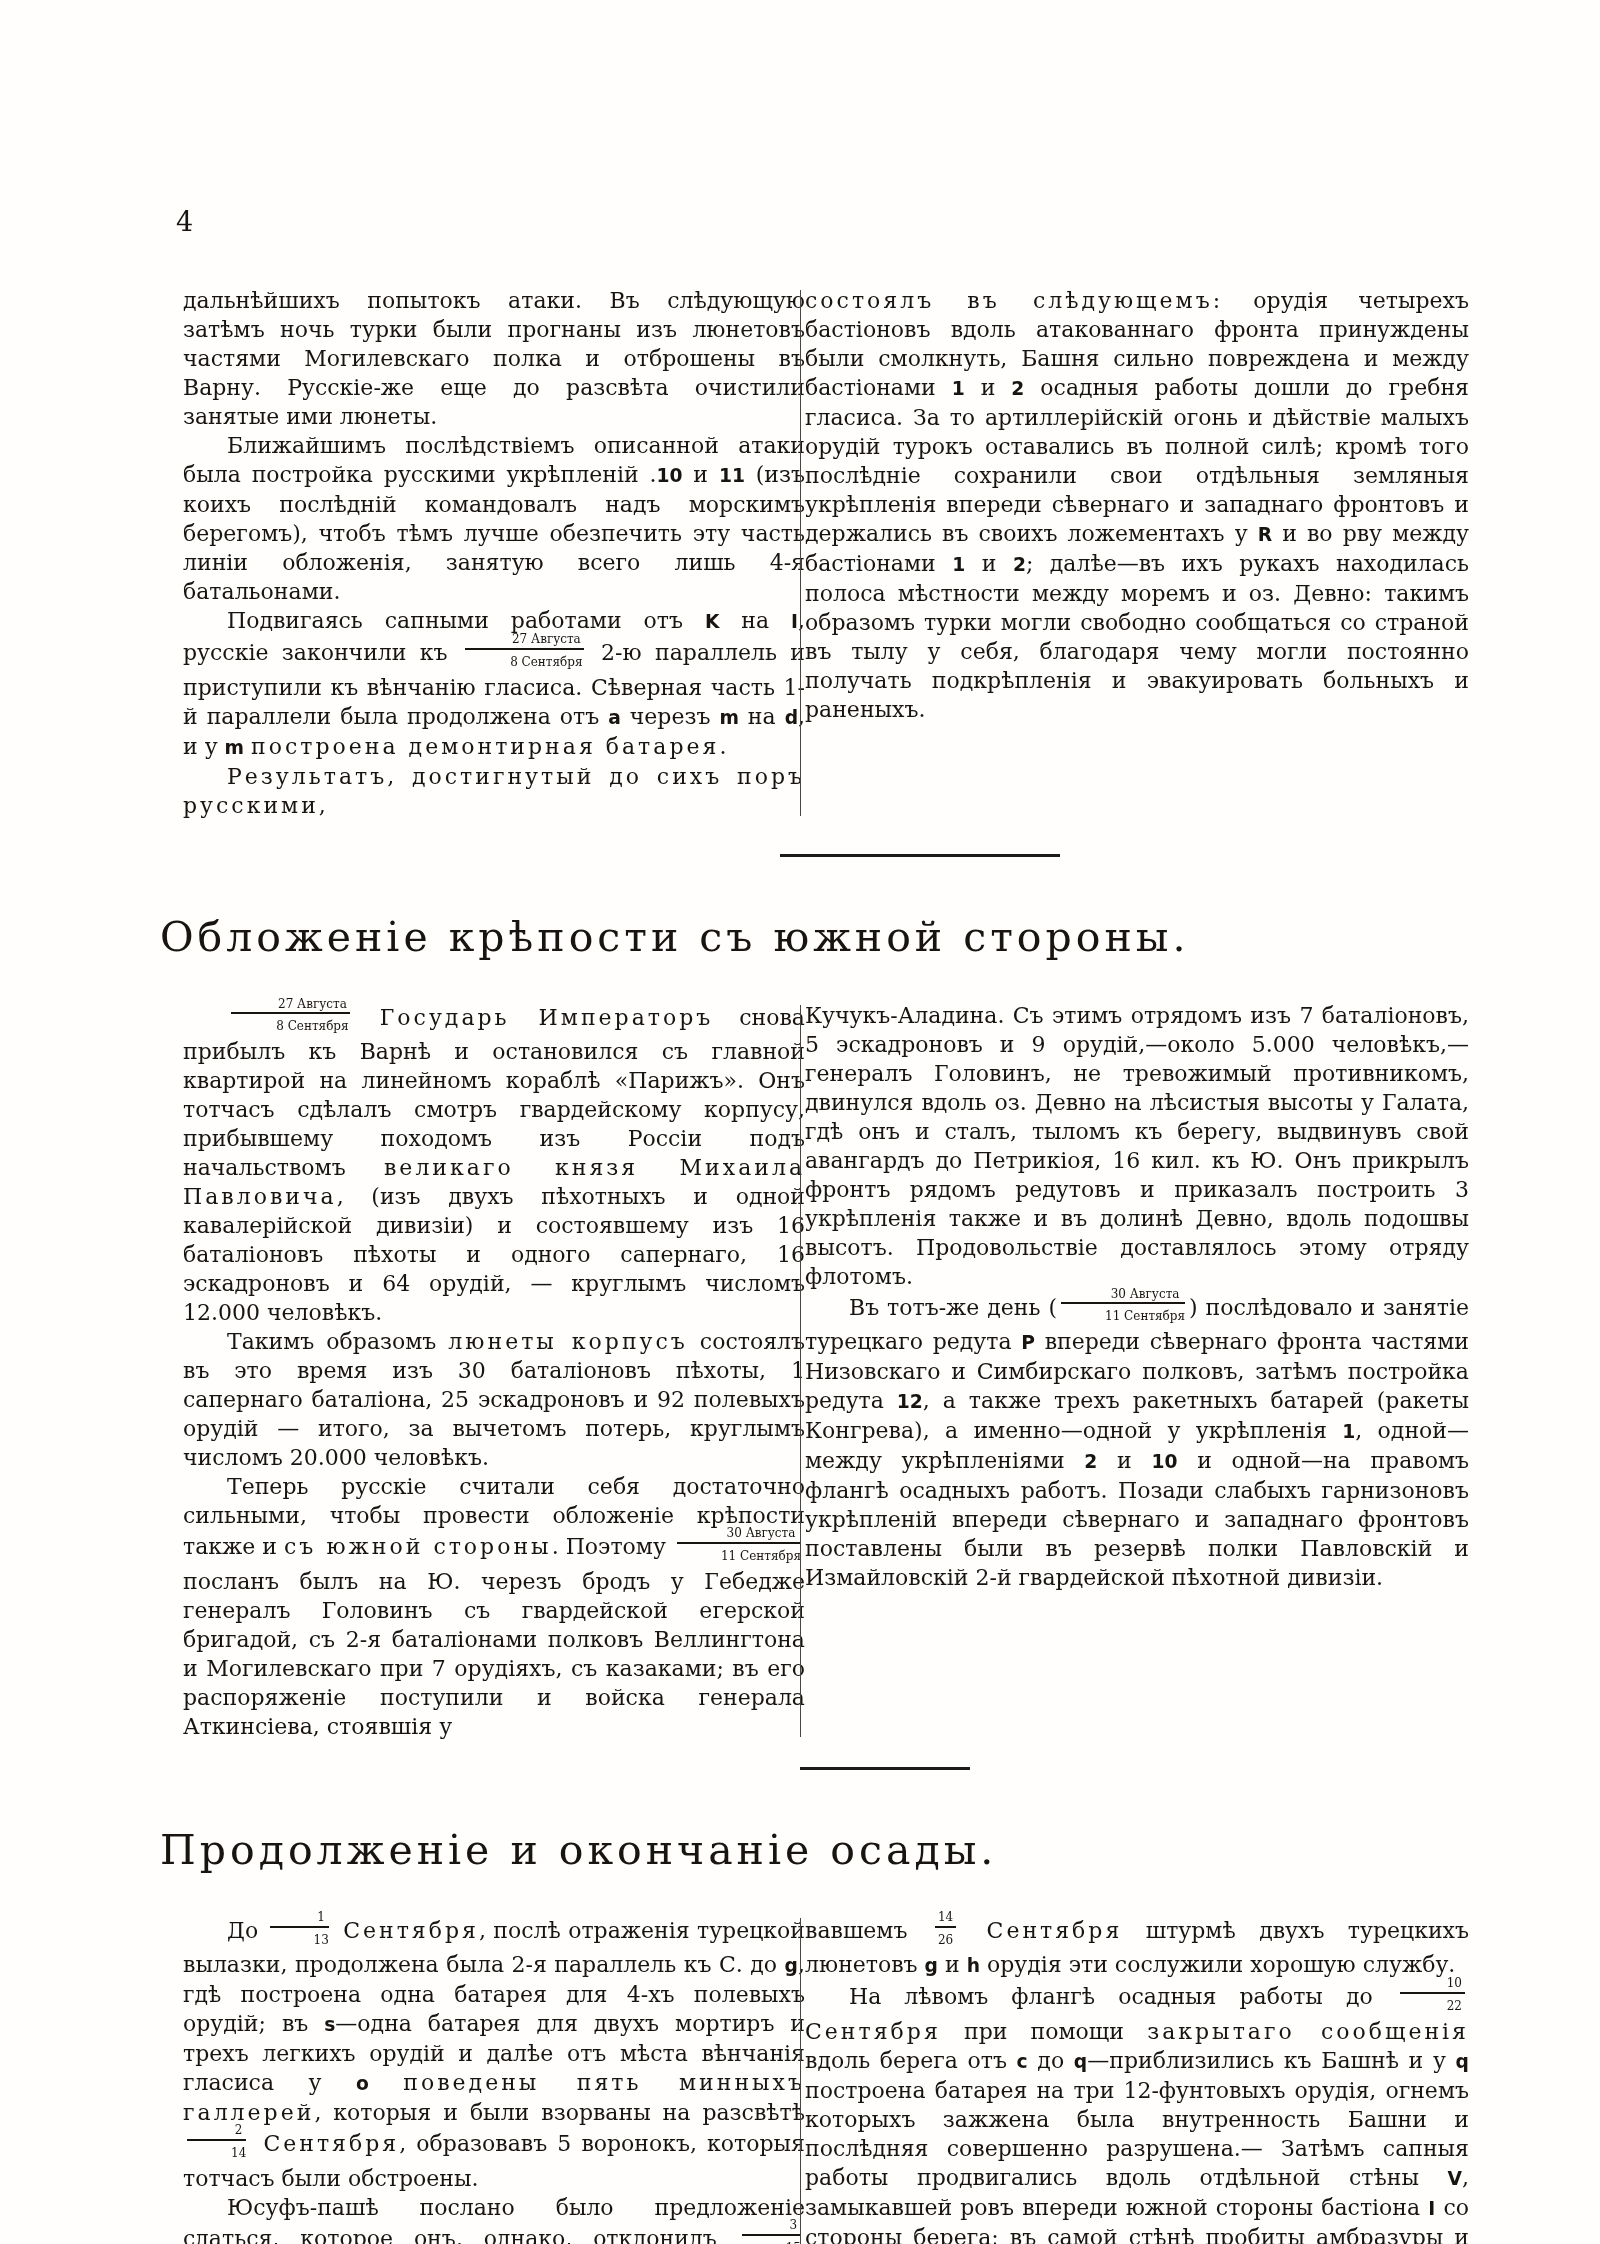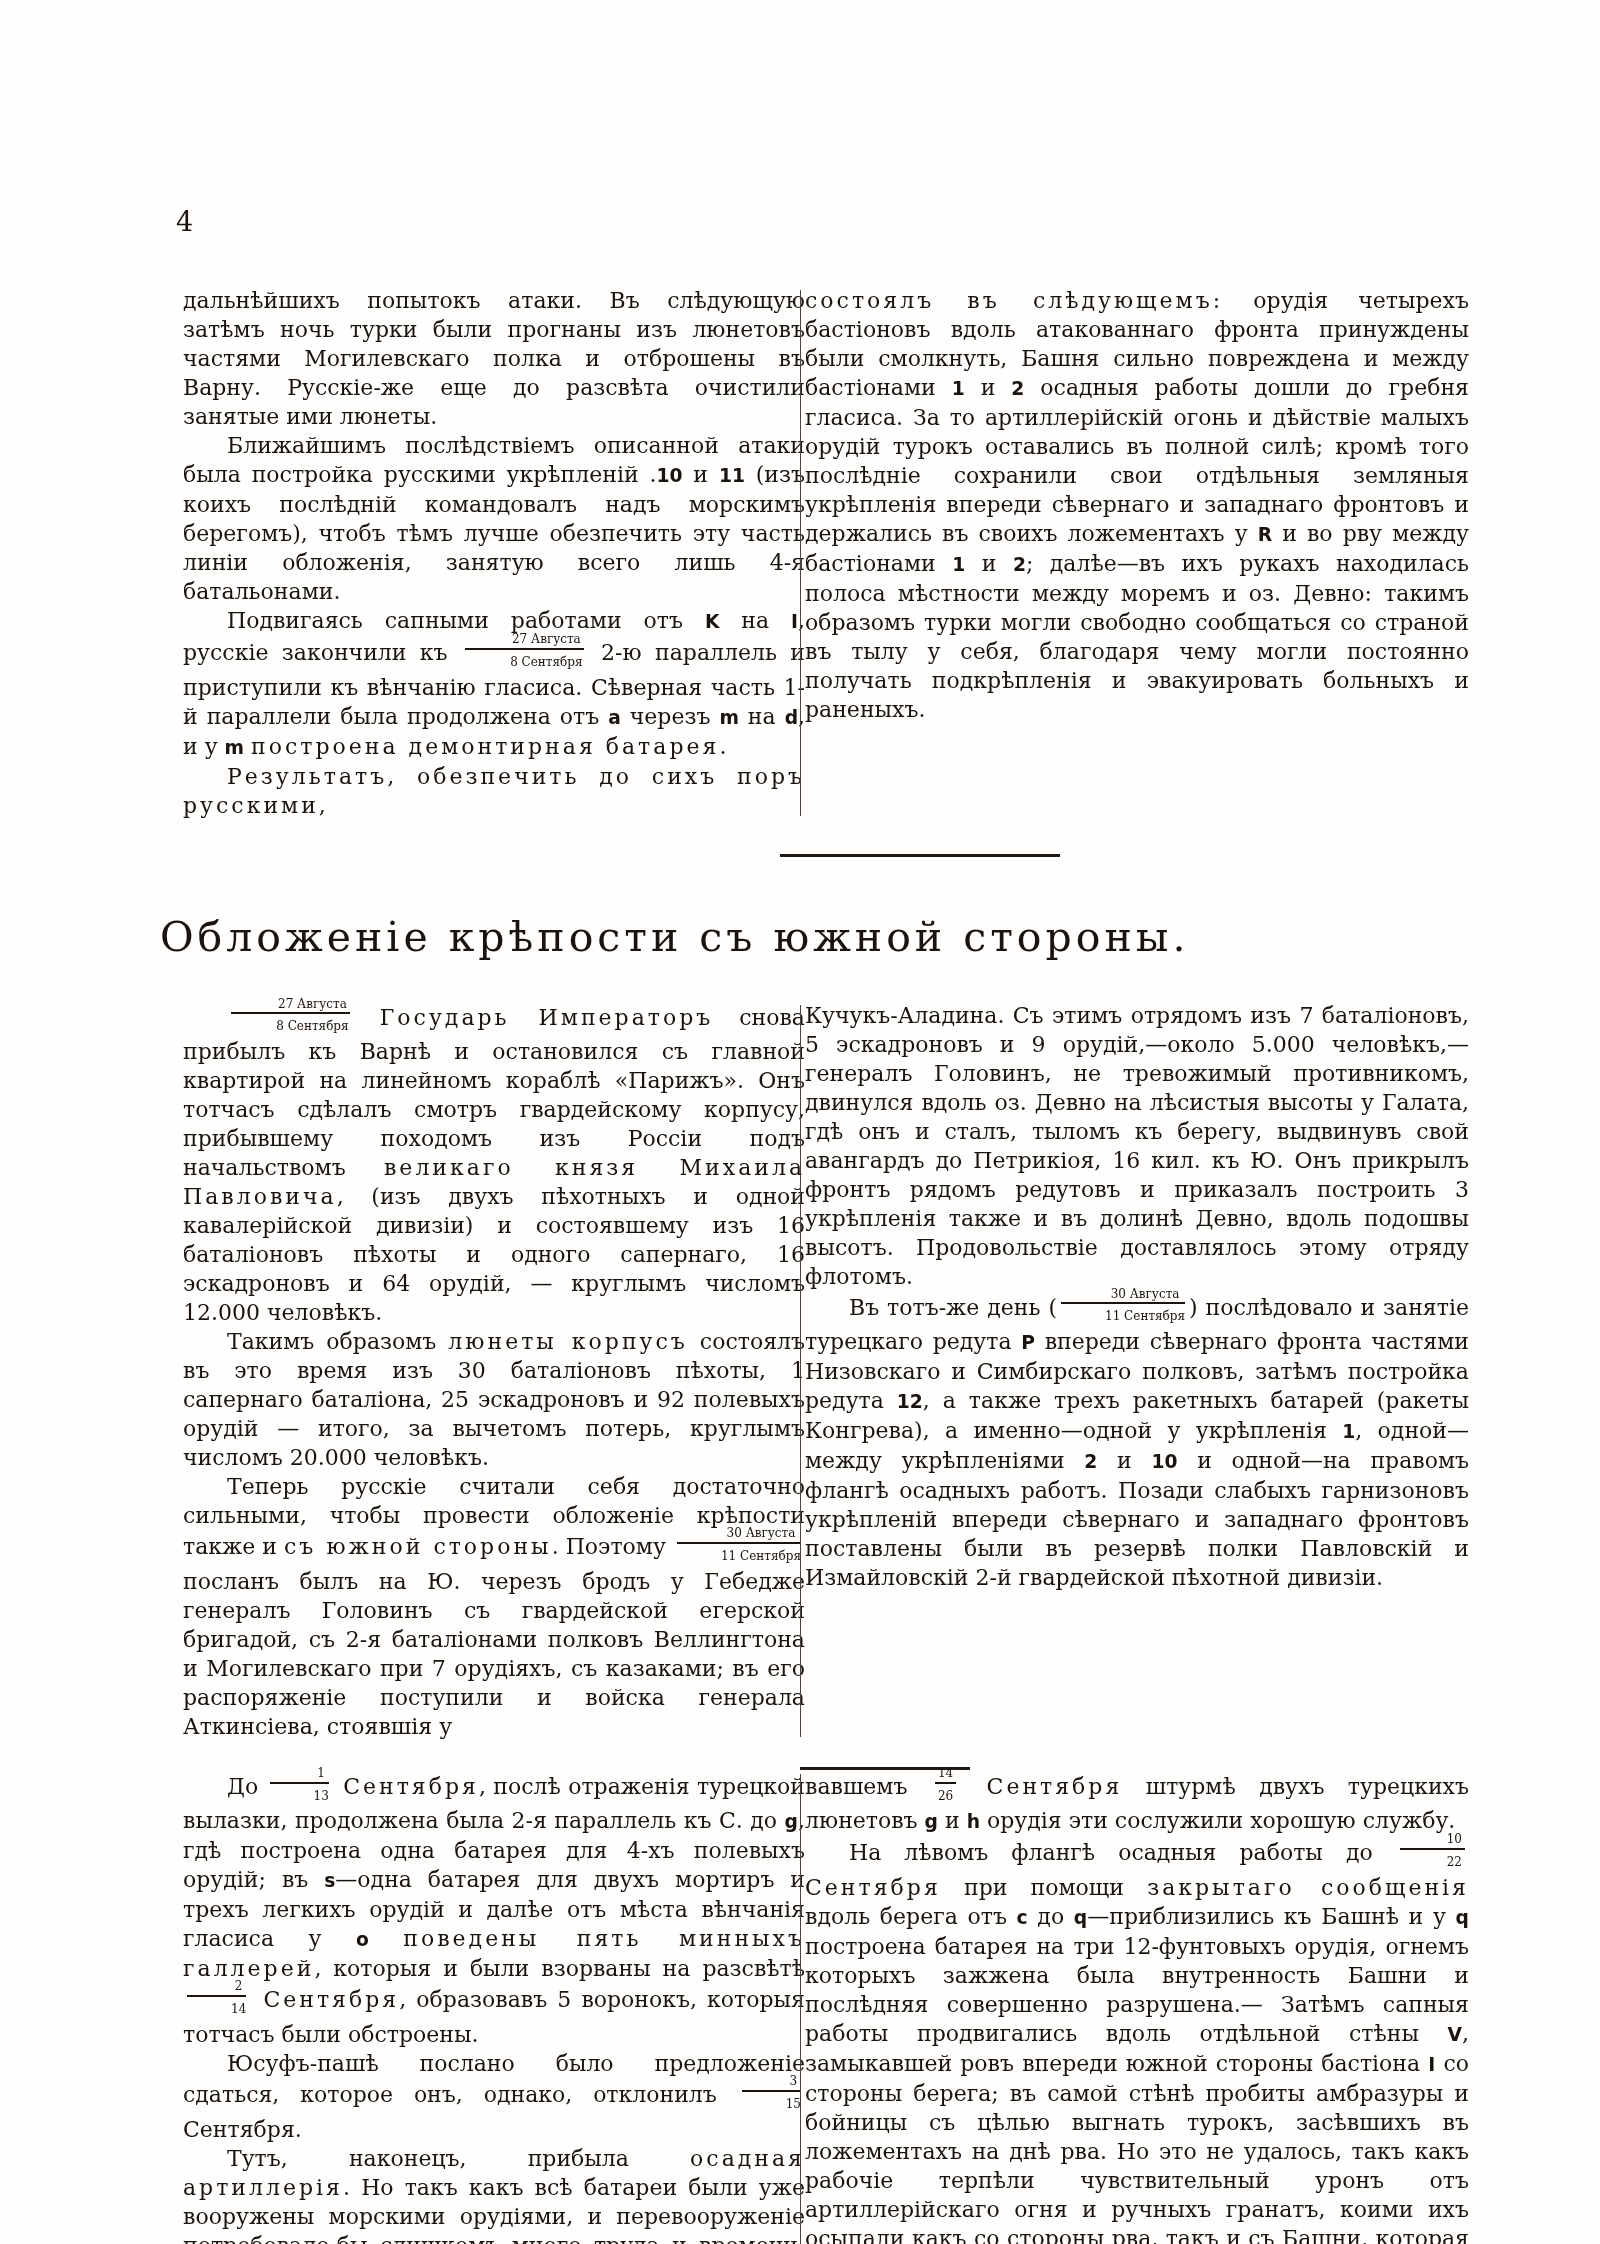--- a/index.html
+++ b/index.html
@@ -34,21 +34,21 @@
   <div class="page-number">4</div>
 
   <div class="content">
 
     <section>
       <div class="columns">
         <div class="col col-left">
             <p class="para">дальнѣйшихъ попытокъ атаки. Въ слѣдующую затѣмъ ночь турки были прогнаны изъ люнетовъ частями Могилевскаго полка и отброшены въ Варну. Русскіе-же еще до разсвѣта очистили занятые ими люнеты.</p>
             <p class="para indent">Ближайшимъ послѣдствіемъ описанной атаки была постройка русскими укрѣпленій .<span class="map-ref">10</span> и <span class="map-ref">11</span> (изъ коихъ послѣдній командовалъ надъ морскимъ берегомъ), чтобъ тѣмъ лучше обезпечить эту часть линіи обложенія, занятую всего лишь 4-я батальонами.</p>
             <p class="para indent">Подвигаясь сапными работами отъ <span class="map-ref">K</span> на <span class="map-ref">I</span>, русскіе закончили къ <span class="date-frac"><span class="ft">27 Августа</span><span class="fb">8 Сентября</span></span> 2-ю параллель и приступили къ вѣнчанію гласиса. Сѣверная часть 1-й параллели была продолжена отъ <span class="map-ref">a</span> черезъ <span class="map-ref">m</span> на <span class="map-ref">d</span>, и у <span class="map-ref">m</span> <span class="spaced">построена демонтирная батарея</span>.</p>
-            <p class="para indent"><span class="spaced">Результатъ, обезпечить до сихъ поръ русскими,</span></p>
+            <p class="para indent"><span class="spaced">Результатъ, достигнутый до сихъ поръ русскими,</span></p>
           </div>
         <div class="col-divider"></div>
         <div class="col col-right">
             <p class="para"><span class="spaced">состоялъ въ слѣдующемъ:</span> орудія четырехъ бастіоновъ вдоль атакованнаго фронта принуждены были смолкнуть, Башня сильно повреждена и между бастіонами <span class="map-ref">1</span> и <span class="map-ref">2</span> осадныя работы дошли до гребня гласиса. За то артиллерійскій огонь и дѣйствіе малыхъ орудій турокъ оставались въ полной силѣ; кромѣ того послѣдніе сохранили свои отдѣльныя земляныя укрѣпленія впереди сѣвернаго и западнаго фронтовъ и держались въ своихъ ложементахъ у <span class="map-ref">R</span> и во рву между бастіонами <span class="map-ref">1</span> и <span class="map-ref">2</span>; далѣе—въ ихъ рукахъ находилась полоса мѣстности между моремъ и оз. Девно: такимъ образомъ турки могли свободно сообщаться со страной въ тылу у себя, благодаря чему могли постоянно получать подкрѣпленія и эвакуировать больныхъ и раненыхъ.</p>
           </div>
       </div>
       <div class="end-rule rule-a"></div>
     </section>
 
     <h2 class="section-heading">Обложеніе крѣпости съ южной стороны.</h2>
@@ -62,20 +62,21 @@
           </div>
         <div class="col-divider"></div>
         <div class="col col-right">
             <p class="para">Кучукъ-Аладина. Съ этимъ отрядомъ изъ 7 баталіоновъ, 5 эскадроновъ и 9 орудій,—около 5.000 человѣкъ,—генералъ Головинъ, не тревожимый противникомъ, двинулся вдоль оз. Девно на лѣсистыя высоты у Галата, гдѣ онъ и сталъ, тыломъ къ берегу, выдвинувъ свой авангардъ до Петрикіоя, 16 кил. къ Ю. Онъ прикрылъ фронтъ рядомъ редутовъ и приказалъ построить 3 укрѣпленія также и въ долинѣ Девно, вдоль подошвы высотъ. Продовольствіе доставлялось этому отряду флотомъ.</p>
             <p class="para indent">Въ тотъ-же день (<span class="date-frac"><span class="ft">30 Августа</span><span class="fb">11 Сентября</span></span>) послѣдовало и занятіе турецкаго редута <span class="map-ref">P</span> впереди сѣвернаго фронта частями Низовскаго и Симбирскаго полковъ, затѣмъ постройка редута <span class="map-ref">12</span>, а также трехъ ракетныхъ батарей (ракеты Конгрева), а именно—одной у укрѣпленія <span class="map-ref">1</span>, одной—между укрѣпленіями <span class="map-ref">2</span> и <span class="map-ref">10</span> и одной—на правомъ флангѣ осадныхъ работъ. Позади слабыхъ гарнизоновъ укрѣпленій впереди сѣвернаго и западнаго фронтовъ поставлены были въ резервѣ полки Павловскій и Измайловскій 2-й гвардейской пѣхотной дивизіи.</p>
           </div>
       </div>
       <div class="end-rule rule-b"></div>
     </section>
 
+    <h2 class="section-heading">Продолженіе и окончаніе осады.</h2>
 
     <section>
       <div class="columns">
         <div class="col col-left">
             <p class="para indent">До <span class="date-frac"><span class="ft">1</span><span class="fb">13</span></span><span class="spaced"> Сентября</span>, послѣ отраженія турецкой вылазки, продолжена была 2-я параллель къ С. до <span class="map-ref">g</span>, гдѣ построена одна батарея для 4-хъ полевыхъ орудій; въ <span class="map-ref">s</span>—одна батарея для двухъ мортиръ и трехъ легкихъ орудій и далѣе отъ мѣста вѣнчанія гласиса у <span class="map-ref">o</span> <span class="spaced">поведены пять минныхъ галлерей</span>, которыя и были взорваны на разсвѣтѣ <span class="date-frac"><span class="ft">2</span><span class="fb">14</span></span><span class="spaced"> Сентября</span>, образовавъ 5 воронокъ, которыя тотчасъ были обстроены.</p>
             <p class="para indent">Юсуфъ-пашѣ послано было предложеніе сдаться, которое онъ, однако, отклонилъ <span class="date-frac"><span class="ft">3</span><span class="fb">15</span></span> Сентября.</p>
             <p class="para indent">Тутъ, наконецъ, прибыла <span class="spaced">осадная артиллерія</span>. Но такъ какъ всѣ батареи были уже вооружены морскими орудіями, и перевооруженіе потребовало-бы слишкомъ много труда и времени, то осадныя орудія поставлены были вблизи редута , впереди западнаго фронта, чтобъ обстрѣливать ими городъ. Однако, вслѣдствіе слишкомъ большого разстоянія (болѣе 1600 м.), стрѣльбой осадныхъ орудій достигнуто было мало успѣха; тѣмъ не менѣе при послѣдо-</p>
           </div>
         <div class="col-divider"></div>
         <div class="col col-right">

